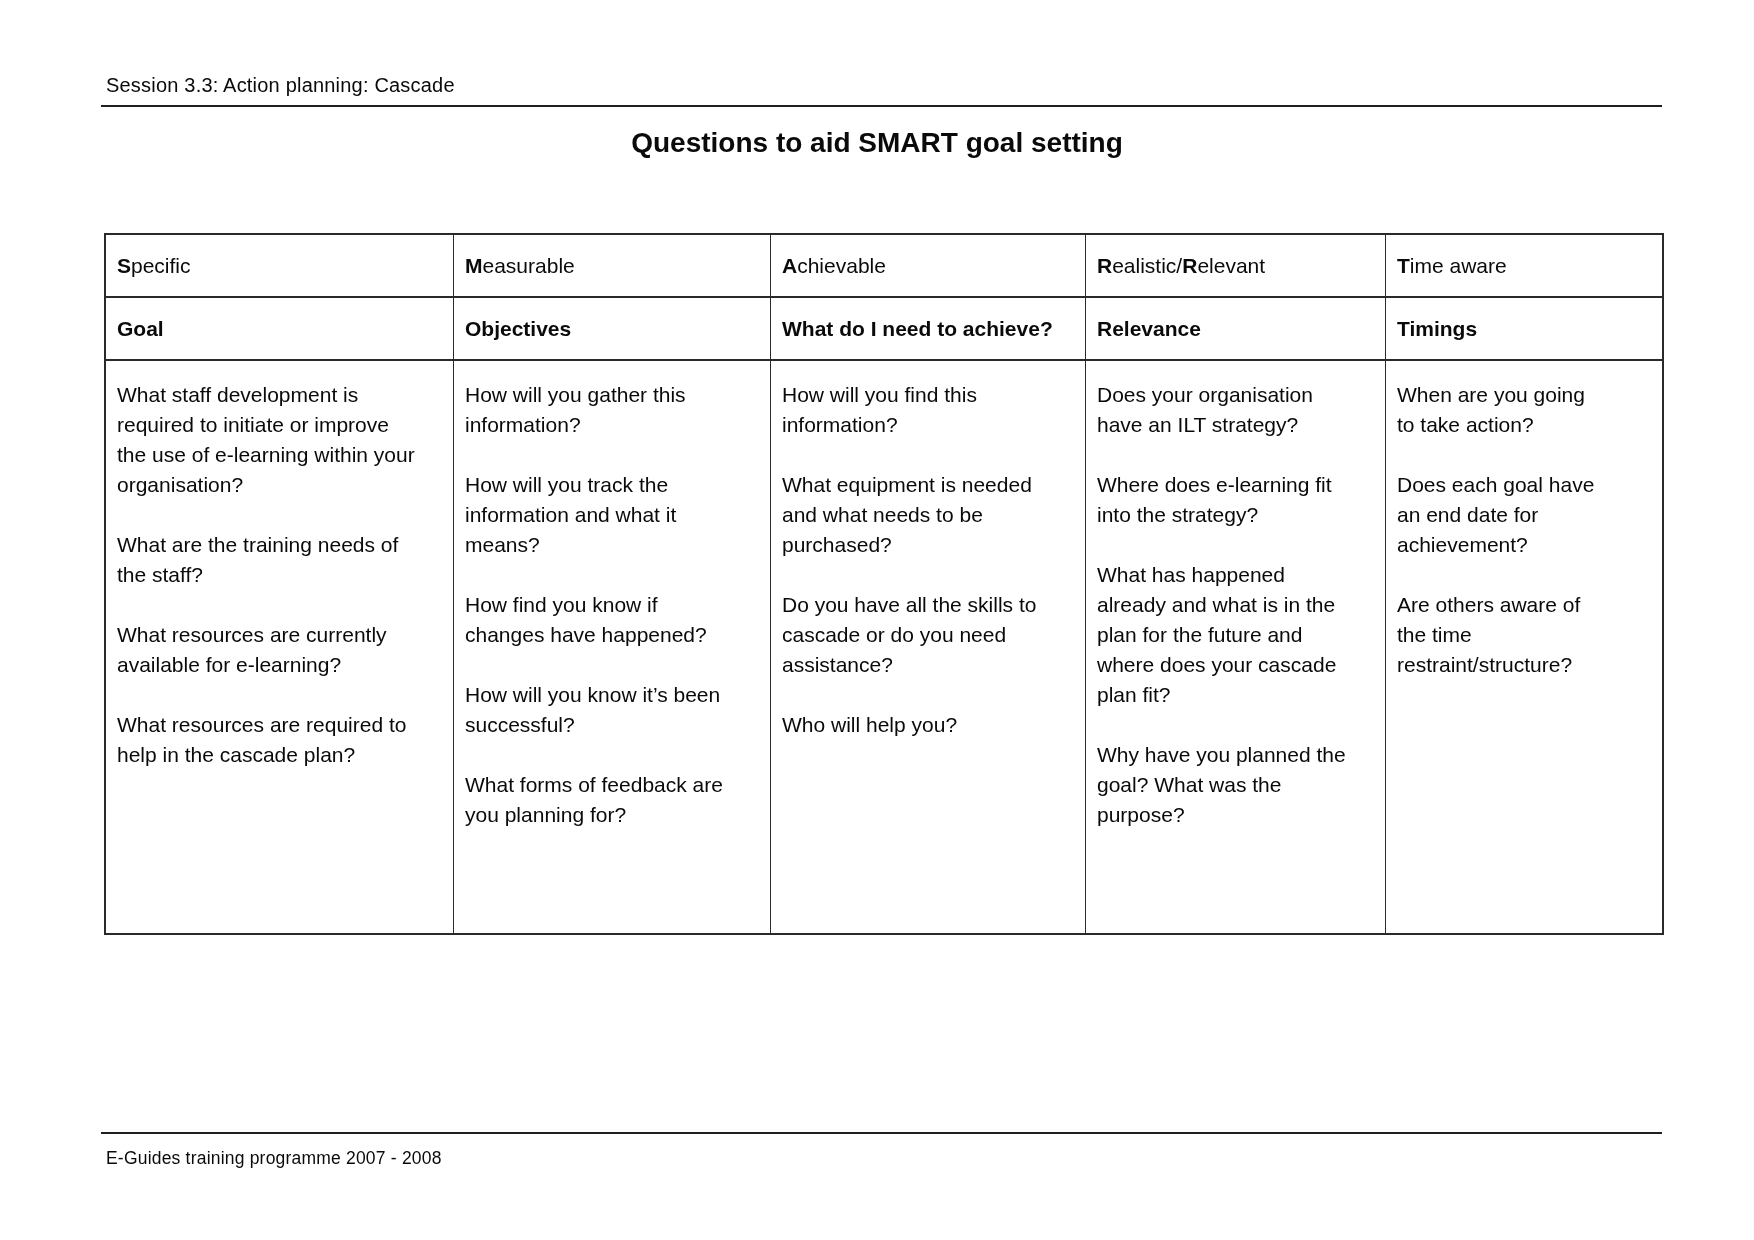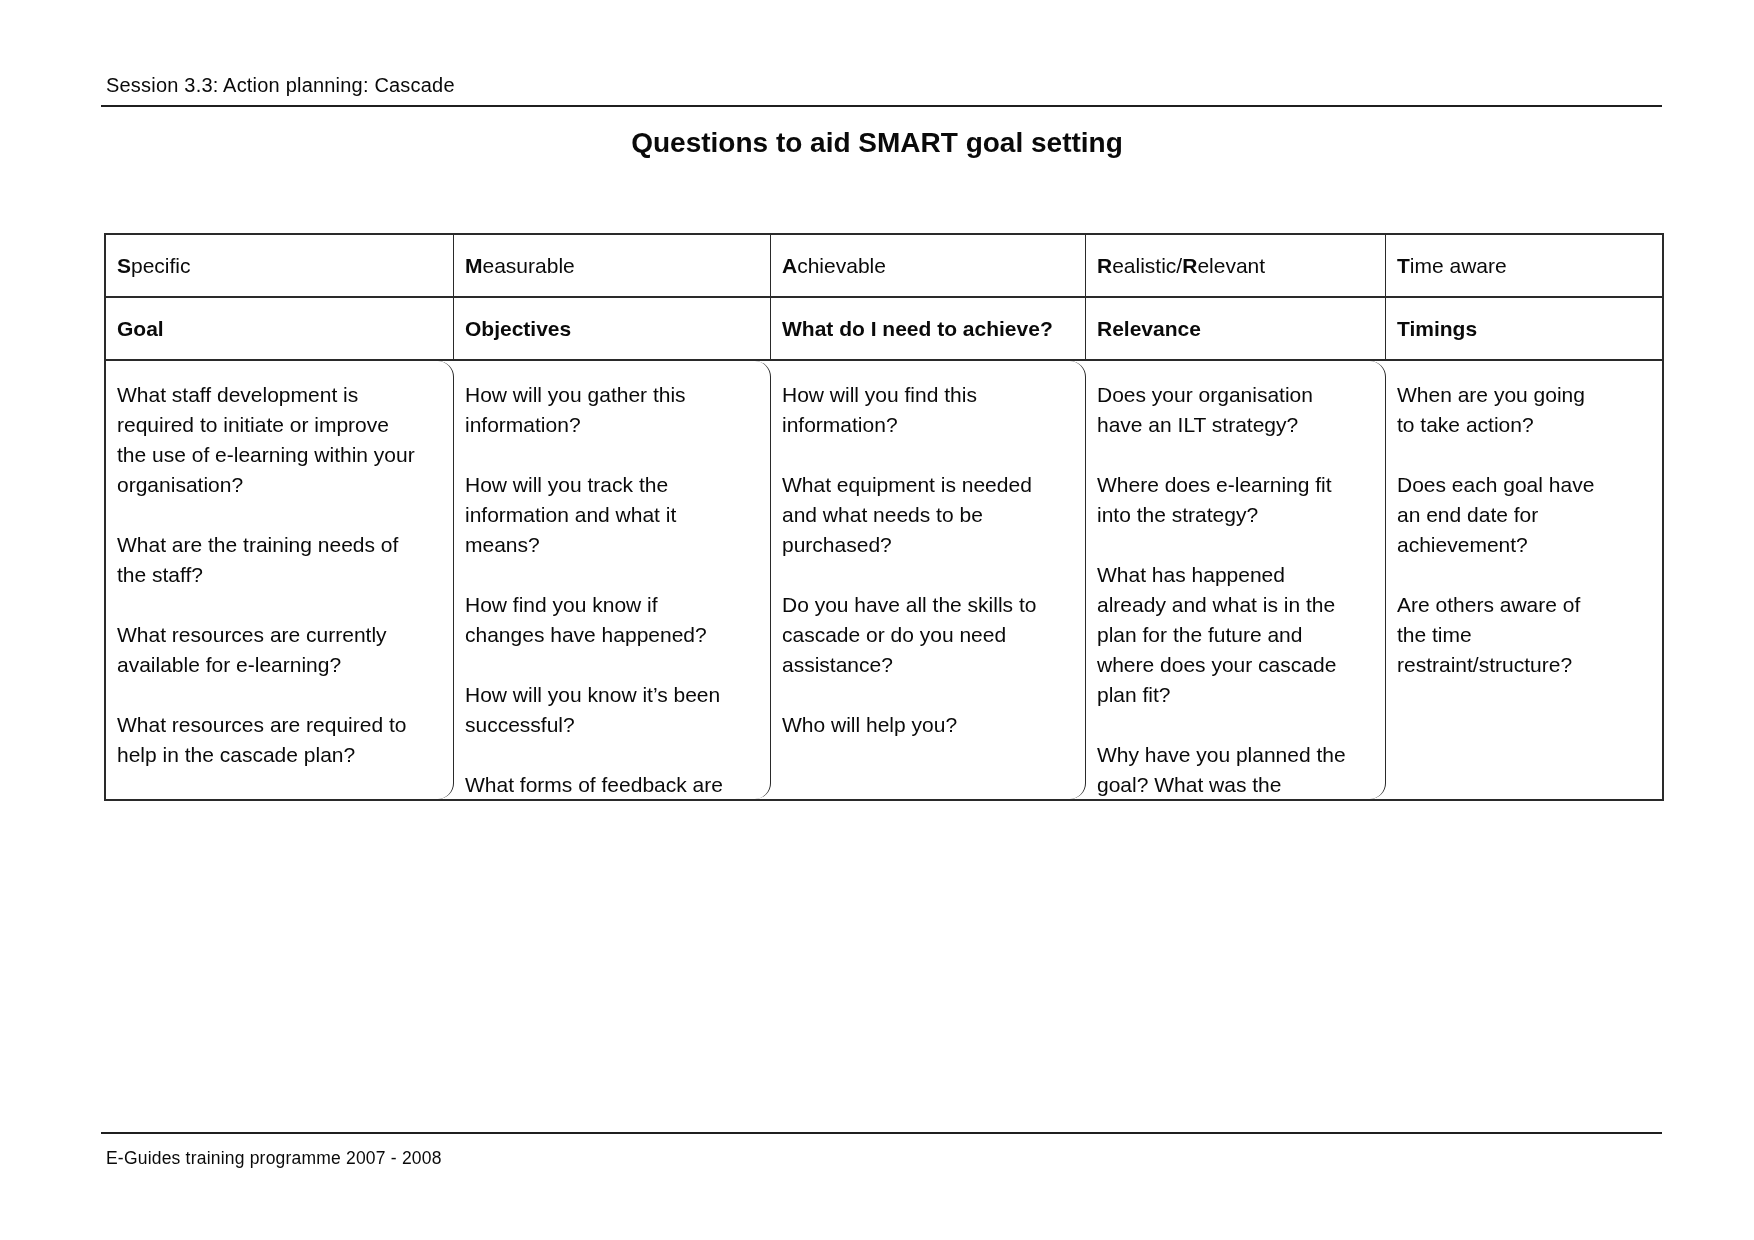--- a/index.html
+++ b/index.html
@@ -43,21 +43,21 @@
     left: 106px;
     top: 1148px;
     font-size: 17.5px;
     letter-spacing: 0.2px;
   }
   .smart-table {
     position: absolute;
     left: 104px;
     top: 233px;
     width: 1560px;
-    height: 568px;
+    height: 702px;
     box-sizing: border-box;
     display: grid;
     grid-template-columns: 348px 317px 315px 300px 276px;
     grid-template-rows: 63px 63px auto;
     border: 2px solid #2a2a2a;
     background: #ffffff;
   }
   .cell {
     box-sizing: border-box;
     border-right: 1.5px solid #2a2a2a;
@@ -70,21 +70,20 @@
   .cell.last-col { border-right: none; }
   .header-row, .label-row {
     display: flex;
     align-items: center;
   }
   .label-row { font-weight: bold; }
   .body-row {
     border-bottom: none;
     padding-top: 19px;
     line-height: 30px;
-    border-radius: 16px;
   }
   .body-row p {
     margin: 0 0 30px 0;
     white-space: pre-line;
   }
   .smart-initial { font-weight: bold; }
 </style>
 </head>
 <body>
 

